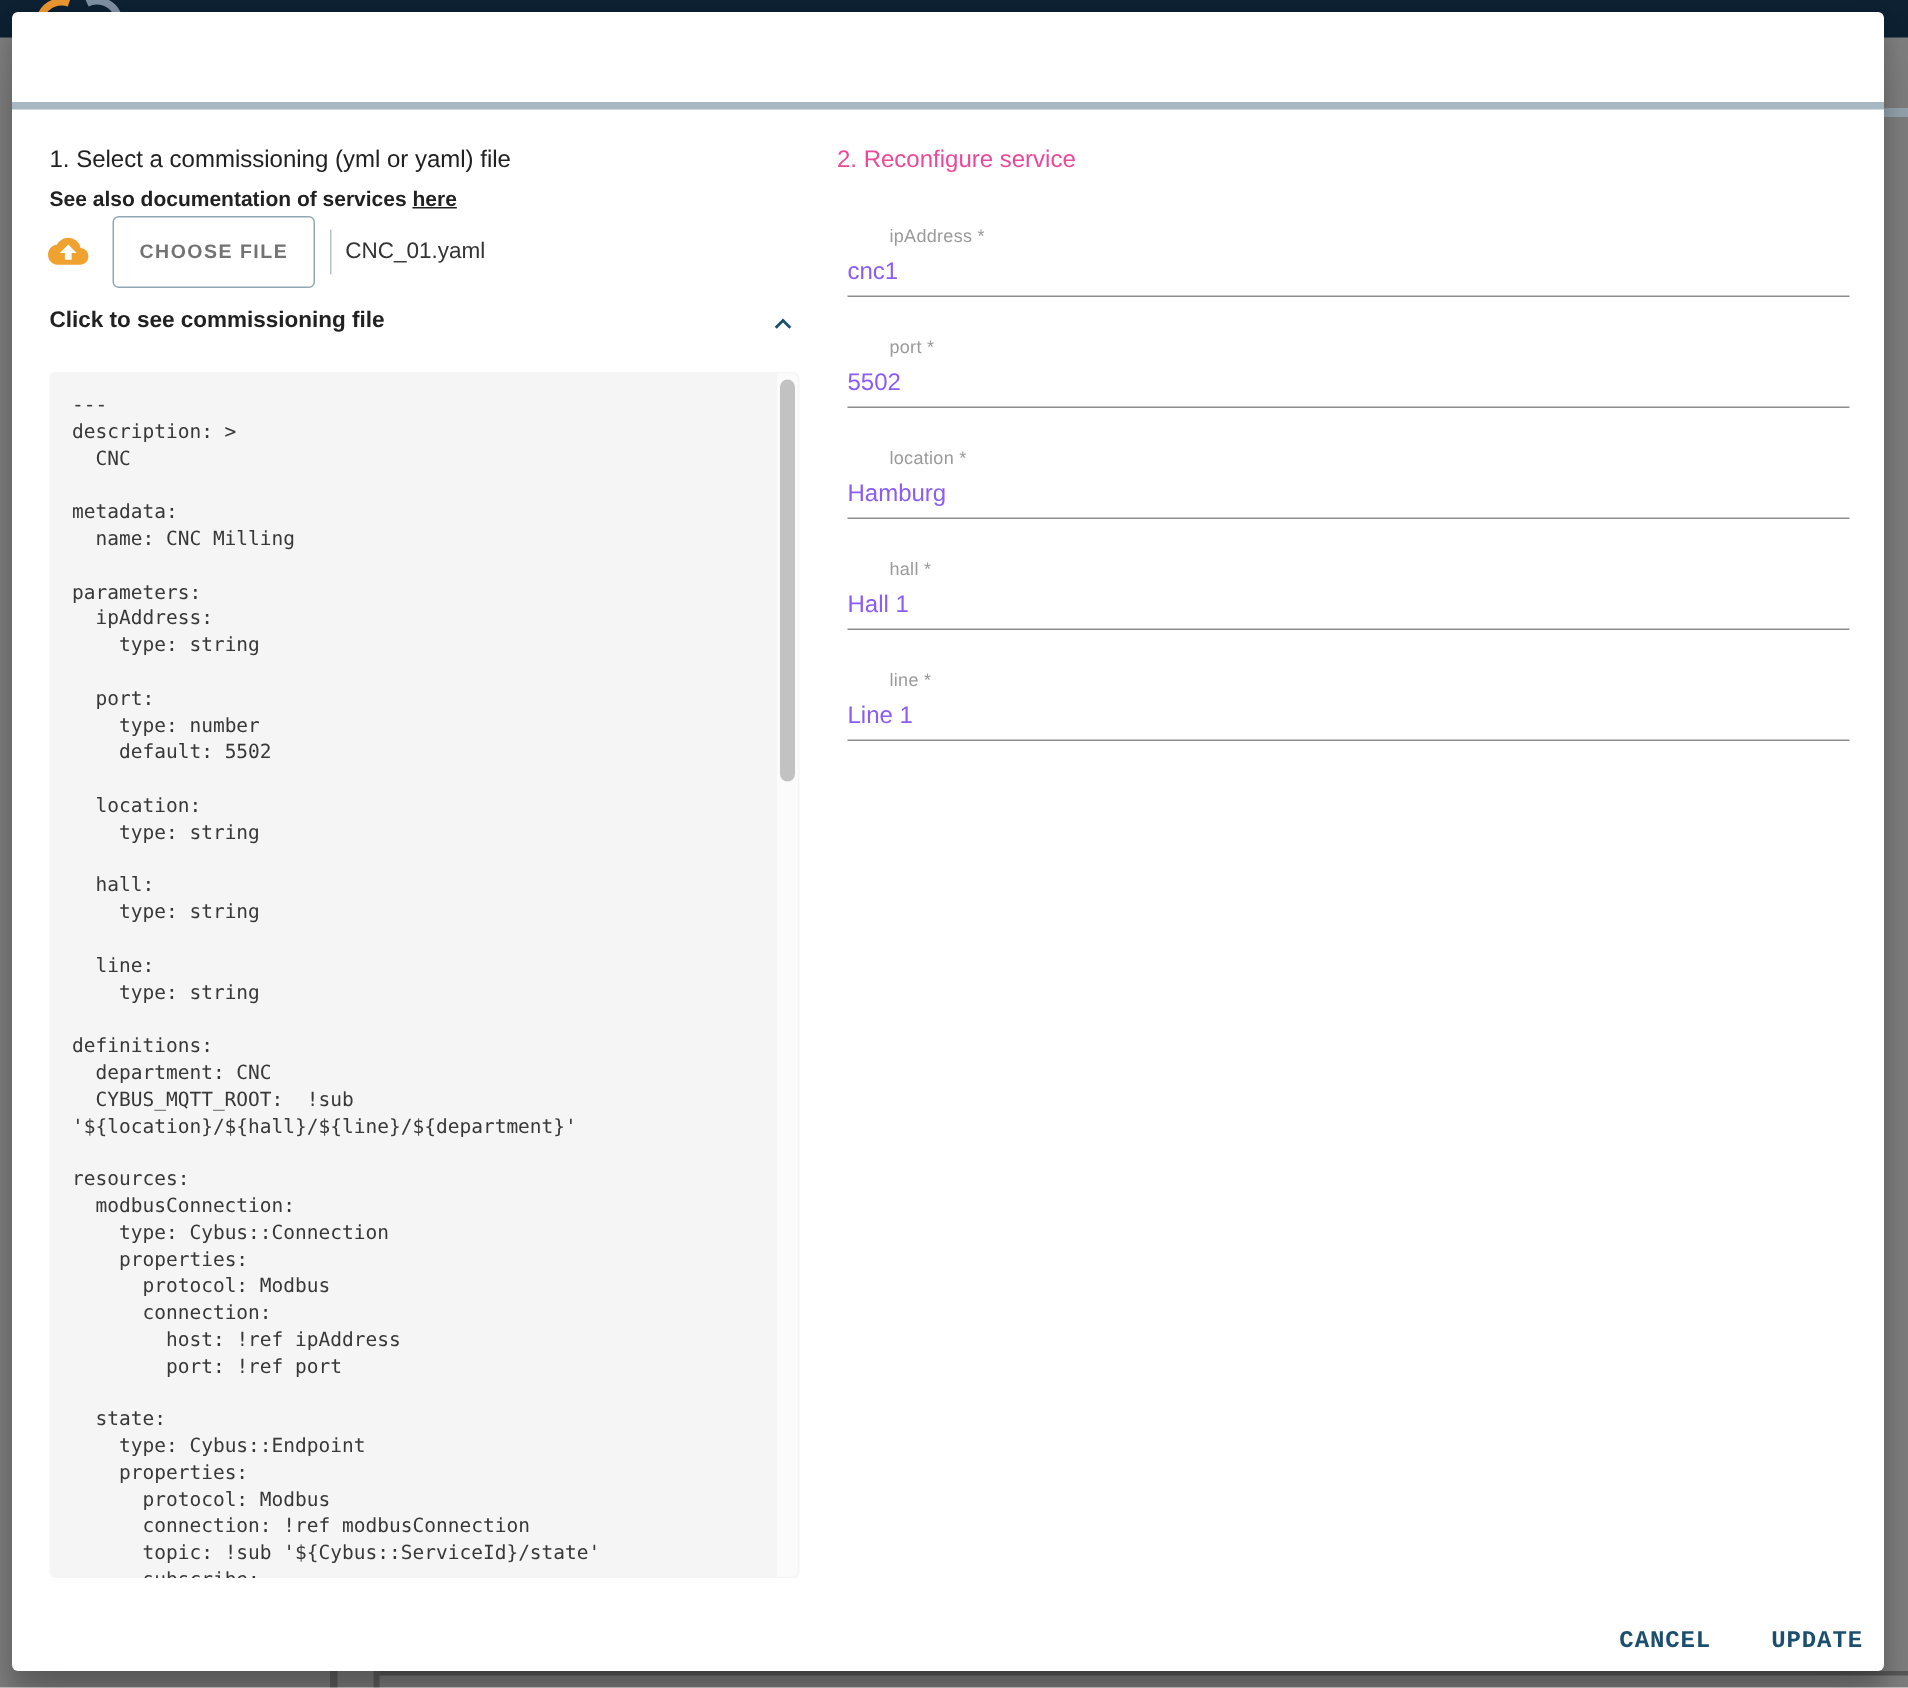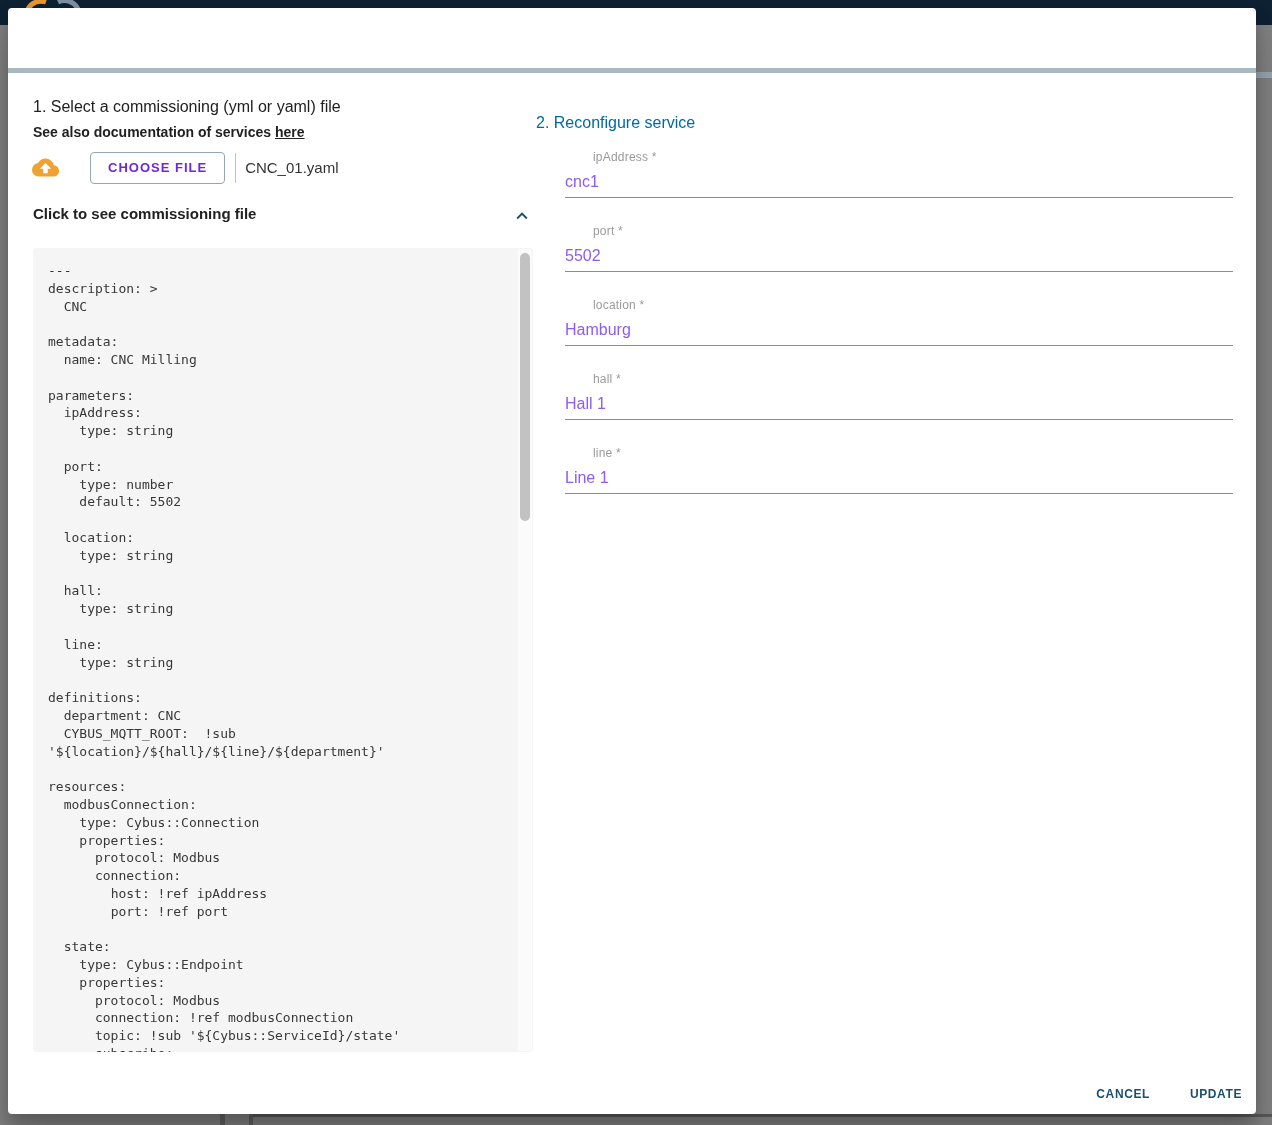--- a/index.html
+++ b/index.html
@@ -31,24 +31,24 @@
   .header-divider { position:absolute; left:0; top:60px; width:100%; height:5px; background:#a7b8c3; }
 
   
   .step1-title { position:absolute; left:25px; top:90px; font-size:16px; color:#212121; }
   .doc-line { position:absolute; left:25px; top:116px; font-size:14px; font-weight:700; color:#212121; }
   .doc-link { text-decoration:underline; color:#212121; cursor:pointer; }
 
   .upload-row { position:absolute; left:24px; top:143px; height:33px; display:flex; align-items:center; }
   .cloud-icon { width:27px; height:27px; display:block; }
   .choose-file-btn {
-    margin-left:31px; height:32px; padding:0 17px;
+    margin-left:16px; height:48px; padding:0 17px;
     background:#ffffff; border:1px solid #92a7b6; border-radius:4px;
     font-family:"Liberation Sans", sans-serif;
-    font-size:13px; font-weight:700; letter-spacing:1px; color:#6d28d9;
+    font-size:13px; font-weight:700; letter-spacing:1px; color:#737373;
     cursor:pointer;
   }
   .vsep { margin-left:10px; width:1px; height:30px; background:#b6c2cb; }
   .file-name { margin-left:9px; font-size:15px; color:#333333; }
 
   .toggle-row {
     position:absolute; left:25px; top:197px; width:500px; height:24px;
     display:flex; align-items:flex-start; justify-content:space-between; cursor:pointer;
   }
   .toggle-label { font-size:15px; font-weight:700; color:#212121; }
@@ -67,41 +67,41 @@
   .code-scroll-track {
     position:absolute; right:1px; top:1px; bottom:1px; width:14px;
     background:#fbfbfb; border-radius:0 4px 4px 0;
   }
   .code-scroll-thumb {
     position:absolute; right:2px; top:4px; width:10px; height:268px;
     background:#c2c2c2; border-radius:5px; cursor:pointer;
   }
 
   
-  .step2-title { position:absolute; left:528px; top:90px; font-size:16px; color:#0369a1;margin-top:16px; }
+  .step2-title { position:absolute; left:550px; top:90px; font-size:16px; color:#ec4899; }
   .fields { position:absolute; left:557px; top:142px; width:668px; }
   .field { margin-bottom:26px; }
   .field-label { font-size:12px; line-height:14px; color:#9a9a9a; margin-bottom:8px; letter-spacing:.2px;margin-left:28px; }
   .field-input {
     display:block; width:100%;
     font-family:"Liberation Sans", sans-serif;
     font-size:16px; line-height:19px; color:#8b5cf6;
     border:none; outline:none; background:transparent;
     padding:0 0 6px 0; border-bottom:1px solid #8d8d8d; border-radius:0;
   }
 
   
   .footer {
     position:absolute; right:6px; top:1068px; height:36px;
     display:flex; align-items:center; gap:24px;
   }
   .text-btn {
     background:none; border:none; cursor:pointer;
-    font-family:Liberation Sans, sans-serif;
-    font-size:12px; font-weight:700; letter-spacing:.6px; color:#1c4f6e;
+    font-family:Liberation Mono, monospace;
+    font-size:16px; font-weight:700; letter-spacing:.6px; color:#1c4f6e;
     padding:6px 8px;
   }
 </style>
 </head>
 <body>
 
 <div>
   <div class="underlay-topbar">
     <svg class="underlay-logo" width="62" height="9" viewBox="0 0 62 9">
       <path d="M4 9 A 15 15 0 0 1 22 2" stroke="#e8952f" stroke-width="5" fill="none"></path>

